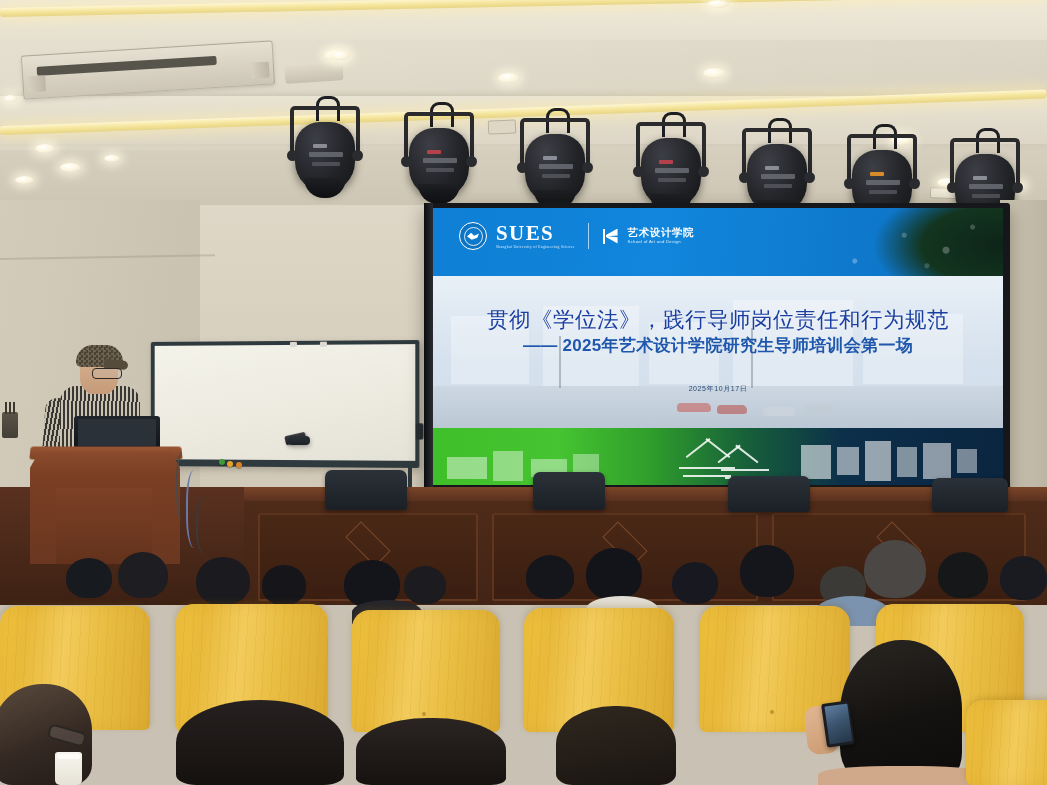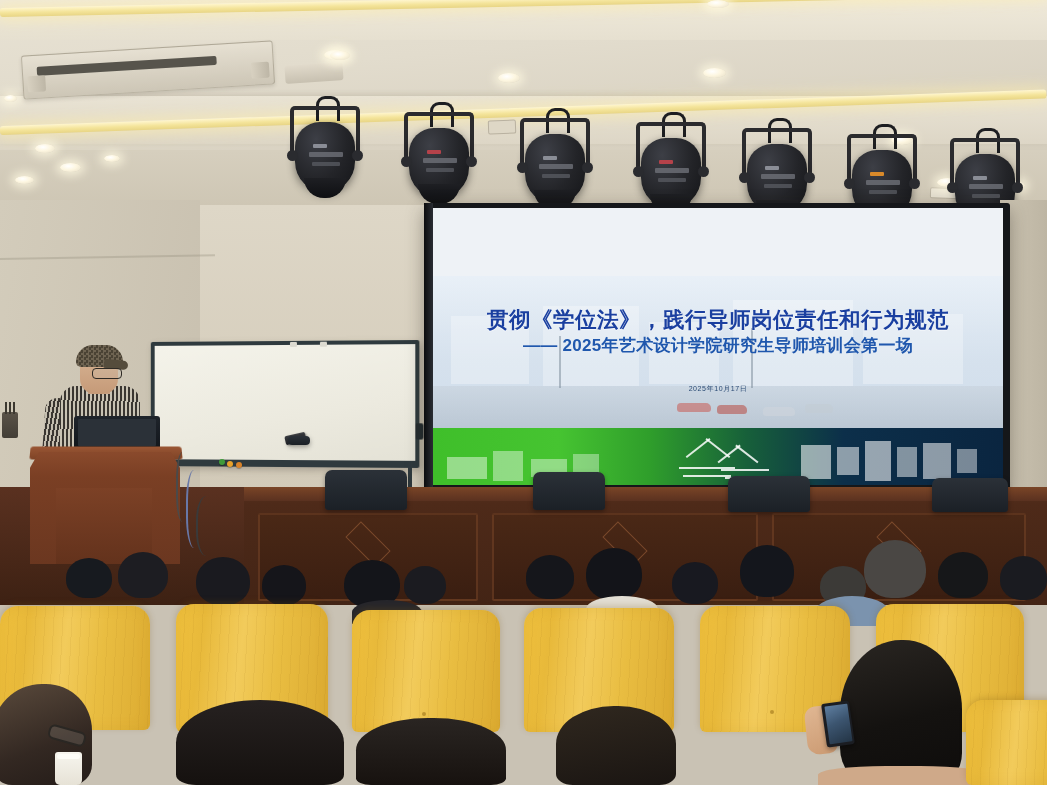--- a/index.html
+++ b/index.html
@@ -150,21 +150,21 @@
       linear-gradient(180deg, rgba(236,243,250,.88) 0%, rgba(226,236,247,.72) 40%, rgba(218,231,245,.8) 100%),
       linear-gradient(180deg,#cfd9e2 0%,#c6d2dd 42%,#b9c7d3 55%, #aab9c6 100%);
   }
   .bg-bldg{position:absolute;background:rgba(255,255,255,.30);}
   .bg-road{position:absolute;left:0;bottom:0;width:100%;height:42px;
     background:linear-gradient(180deg,rgba(198,208,218,.55),rgba(178,190,202,.7));}
   .bg-car{position:absolute;height:9px;border-radius:4px 5px 3px 3px;opacity:.55;}
   .bg-pole{position:absolute;width:1.5px;background:rgba(120,135,150,.5);}
 
   .slide-title{position:absolute;left:0;right:0;top:29px;text-align:center;
-    font-size:21.5px;font-weight:700;color:#1a3fa0;letter-spacing:.5px;
+    font-size:21.5px;font-weight:400;color:#1a3fa0;letter-spacing:.5px;
     text-shadow:0 1px 1px rgba(255,255,255,.6);white-space:nowrap;}
   .slide-sub{position:absolute;left:0;right:0;top:58px;text-align:center;
     font-size:17px;font-weight:700;color:#1f57ad;letter-spacing:.3px;white-space:nowrap;}
   .slide-presenter{position:absolute;left:0;right:0;top:92px;text-align:center;
     font-size:7.5px;font-weight:700;color:#22406f;letter-spacing:1px;}
   .slide-date{position:absolute;left:0;right:0;top:108px;text-align:center;
     font-size:7px;color:#2a4a74;letter-spacing:.6px;}
 
   
   .slide-foot{position:absolute;left:0;bottom:0;width:100%;height:57px;
@@ -405,20 +405,38 @@
   <div class="penpot">
     <i style="left:3px;"></i>
       <i style="left:7px;"></i>
       <i style="left:11px;"></i>
   </div>
 
   <div class="screen-wrap">
     <div class="bezel-left"></div>
     <div class="screen">
 
+      <div class="slide-head">
+        <div class="head-foliage"></div>
+        <div class="logo-row">
+          <div class="sues-seal">
+            <div class="bird"></div>
+          </div>
+          <div class="sues-txt">
+            <div class="sues-big">SUES</div>
+            <div class="sues-sub">Shanghai University of Engineering Science</div>
+          </div>
+          <div class="logo-div"></div>
+          <div class="sad-mark"></div>
+          <div class="sad-txt">
+            <div class="sad-cn">艺术设计学院</div>
+            <div class="sad-en">School of Art and Design</div>
+          </div>
+        </div>
+      </div>
 
       <div class="slide-body">
         <div class="bg-bldg" style="left:18px;top:40px;width:78px;height:68px;"></div>
         <div class="bg-bldg" style="left:110px;top:30px;width:96px;height:80px;"></div>
         <div class="bg-bldg" style="left:216px;top:46px;width:70px;height:62px;"></div>
         <div class="bg-bldg" style="left:300px;top:24px;width:120px;height:86px;"></div>
         <div class="bg-bldg" style="left:430px;top:38px;width:100px;height:70px;"></div>
         <div class="bg-road"></div>
         <div class="bg-car" style="left:244px;bottom:16px;width:34px;background:#c95a52;"></div>
         <div class="bg-car" style="left:284px;bottom:14px;width:30px;background:#b8483f;"></div>

